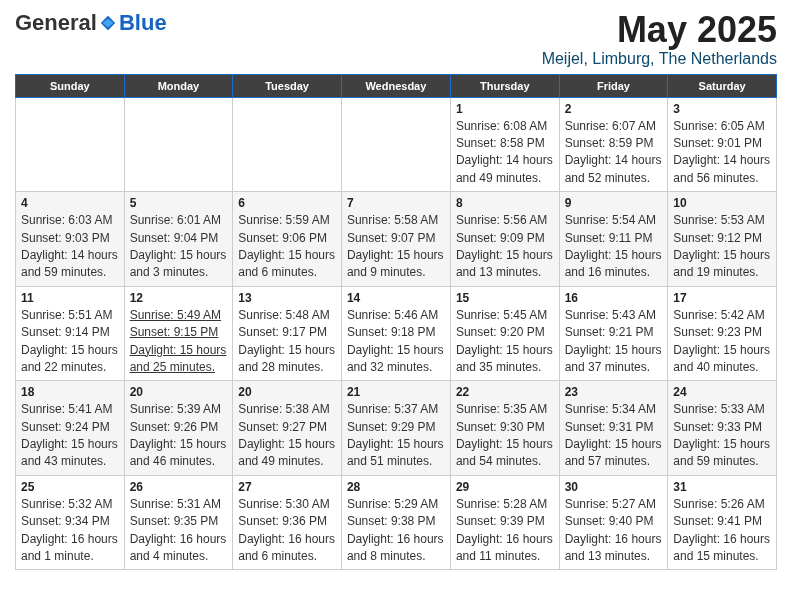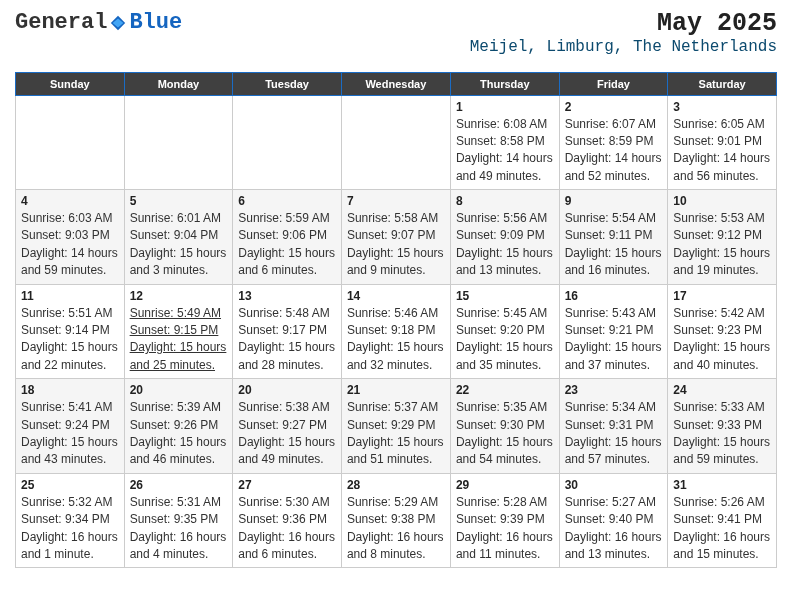--- a/index.html
+++ b/index.html
@@ -10,22 +10,21 @@
       min-height: 612px;
     }
     .page {
       width: 792px;
       padding: 10px 15px 15px 15px;
     }
     .header {
       display: flex;
       justify-content: space-between;
       align-items: flex-start;
-      margin-bottom: 16px;
-      font-family: Liberation Mono, monospace;
+      margin-bottom: 6px;
     }
     .logo {
       display: flex;
       flex-direction: column;
       align-items: flex-start;
     }
     .logo-text {
       display: flex;
       align-items: center;
       font-size: 22px;
@@ -40,21 +39,21 @@
     .logo-icon {
       width: 18px;
       height: 18px;
       margin-left: 2px;
       margin-right: 2px;
     }
     .title-block {
       text-align: right;
     }
     .month-title {
-      font-size: 25px;
+      font-size: 36px;
       font-weight: bold;
       color: #222;
       line-height: 1.1;
     }
     .location {
       font-size: 16px;
       color: #0c4a6e;
     }
     .calendar {
       width: 100%;

